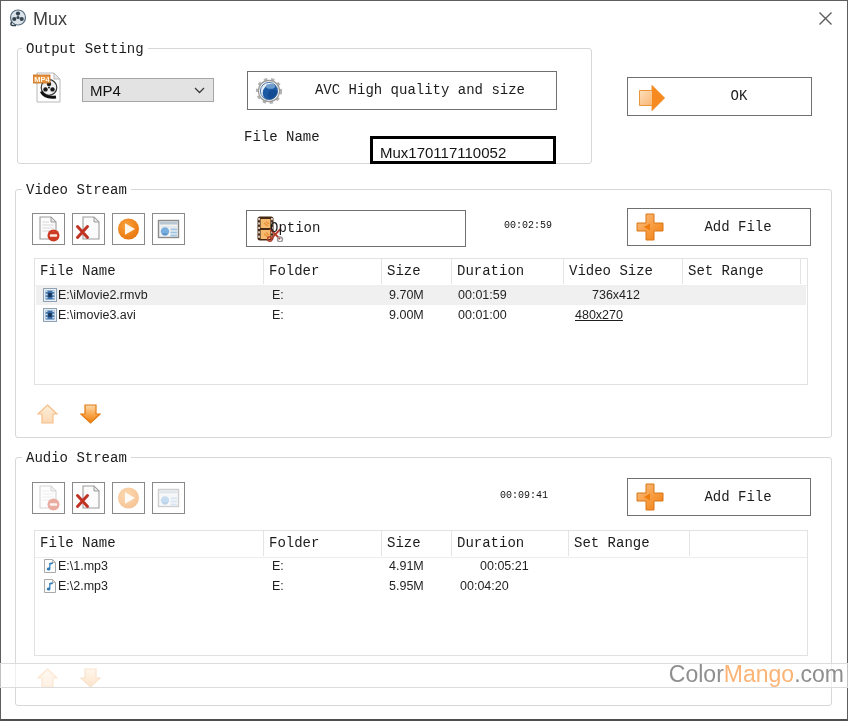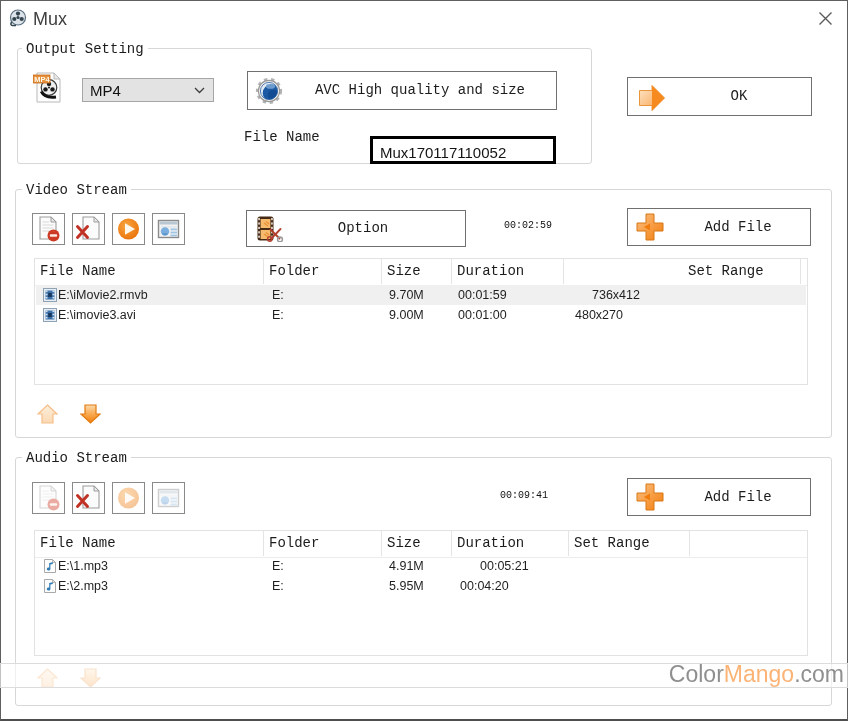--- a/index.html
+++ b/index.html
@@ -168,21 +168,21 @@
       <rect x="15.2" y="17.2" width="1.5" height="2.2"></rect>
       <rect x="15.2" y="21.6" width="1.5" height="2.2"></rect>
     </g>
   <g stroke="#b5402f" stroke-width="1.9" fill="none" stroke-linecap="round">
     <path d="M14.5 15.5 L23.5 24.5"></path>
       <path d="M24.5 15 L15 24.8"></path>
   </g>
   <circle cx="24" cy="25.4" r="2.4" fill="none" stroke="#9a9a9a" stroke-width="1.5"></circle>
   <circle cx="13.8" cy="25" r="2.2" fill="none" stroke="#b5402f" stroke-width="1.5"></circle>
 </svg>
-<div class="abs mono" style="left:270px;top:210px;width:186px;height:37px;line-height:37px;text-align:center;font-size:14px;">Option</div>
+<div class="abs mono" style="left:270px;top:210px;width:186px;height:37px;line-height:37px;font-size:14px;">Option</div>
 
 <div class="abs time" style="left:504px;top:220px;">00:02:59</div>
 
 <div class="btn" style="left:627px;top:208px;width:184px;height:38px;"></div>
 <svg class="abs" style="left:635px;top:212px;" width="30" height="30" viewBox="0 0 30 30">
   <defs>
     <linearGradient id="plg" x1="0" y1="0" x2="1" y2="1">
       <stop offset="0" stop-color="#fbc084"></stop>
         <stop offset="0.55" stop-color="#f79b3f"></stop>
         <stop offset="1" stop-color="#ef7d10"></stop>
@@ -192,20 +192,21 @@
   <path d="M9 15 L15 11.5 L15 18.5 Z" fill="#ef7c0d"></path>
 </svg>
 <div class="abs mono" style="left:665px;top:208px;width:146px;height:38px;line-height:38px;text-align:center;font-size:14px;">Add File</div>
 
 <div class="tbl" style="left:34px;top:258px;width:774px;height:127px;">
   <div class="hdr">
     <div class="hcell" style="left:0;width:229px;">File Name</div>
     <div class="hcell" style="left:229px;width:118px;">Folder</div>
     <div class="hcell" style="left:347px;width:70px;">Size</div>
     <div class="hcell" style="left:417px;width:112px;">Duration</div>
+    <div class="hcell" style="left:529px;width:119px;">Video Size</div>
     <div class="hcell" style="left:648px;width:118px;">Set Range</div>
   </div>
   <div class="row" style="top:26px;background:#f0f0f0;text-align:center;">
     <svg class="abs" style="left:7px;top:3px;" width="14" height="14" viewBox="0 0 14 14">
         <rect x="0.5" y="0.5" width="13" height="13" fill="#e8eef5" stroke="#8fa3b5" stroke-width="1"></rect>
         <rect x="2.5" y="2.5" width="9" height="9" fill="#3b71a8"></rect>
         <g fill="#d7e4f0">
           <rect x="2.5" y="2.5" width="2" height="1.6"></rect>
           <rect x="2.5" y="5.7" width="2" height="1.6"></rect>
           <rect x="2.5" y="8.9" width="2" height="1.6"></rect>
@@ -232,21 +233,21 @@
           <rect x="9.5" y="2.5" width="2" height="1.6"></rect>
           <rect x="9.5" y="5.7" width="2" height="1.6"></rect>
           <rect x="9.5" y="8.9" width="2" height="1.6"></rect>
         </g>
         <rect x="5.2" y="5" width="3.6" height="4" fill="#17365c"></rect>
       </svg>
     <span class="rcell" style="left:22px;">E:\imovie3.avi</span>
     <span class="rcell" style="left:236px;">E:</span>
     <span class="rcell" style="left:353px;">9.00M</span>
     <span class="rcell" style="left:422px;">00:01:00</span>
-    <span class="rcell" style="left:539px;">480x270</span>
+    <span class="rcell" style="left:539px;text-decoration:underline;">480x270</span>
   </div>
 </div>
 
 <svg class="abs" style="left:37px;top:404px;opacity:0.55;" width="21" height="20" viewBox="0 0 21 20">
   <defs>
     <linearGradient id="upg" x1="0" y1="0" x2="0" y2="1">
       <stop offset="0" stop-color="#fde3c0"></stop>
         <stop offset="1" stop-color="#f8ba77"></stop>
     </linearGradient>
   </defs>

